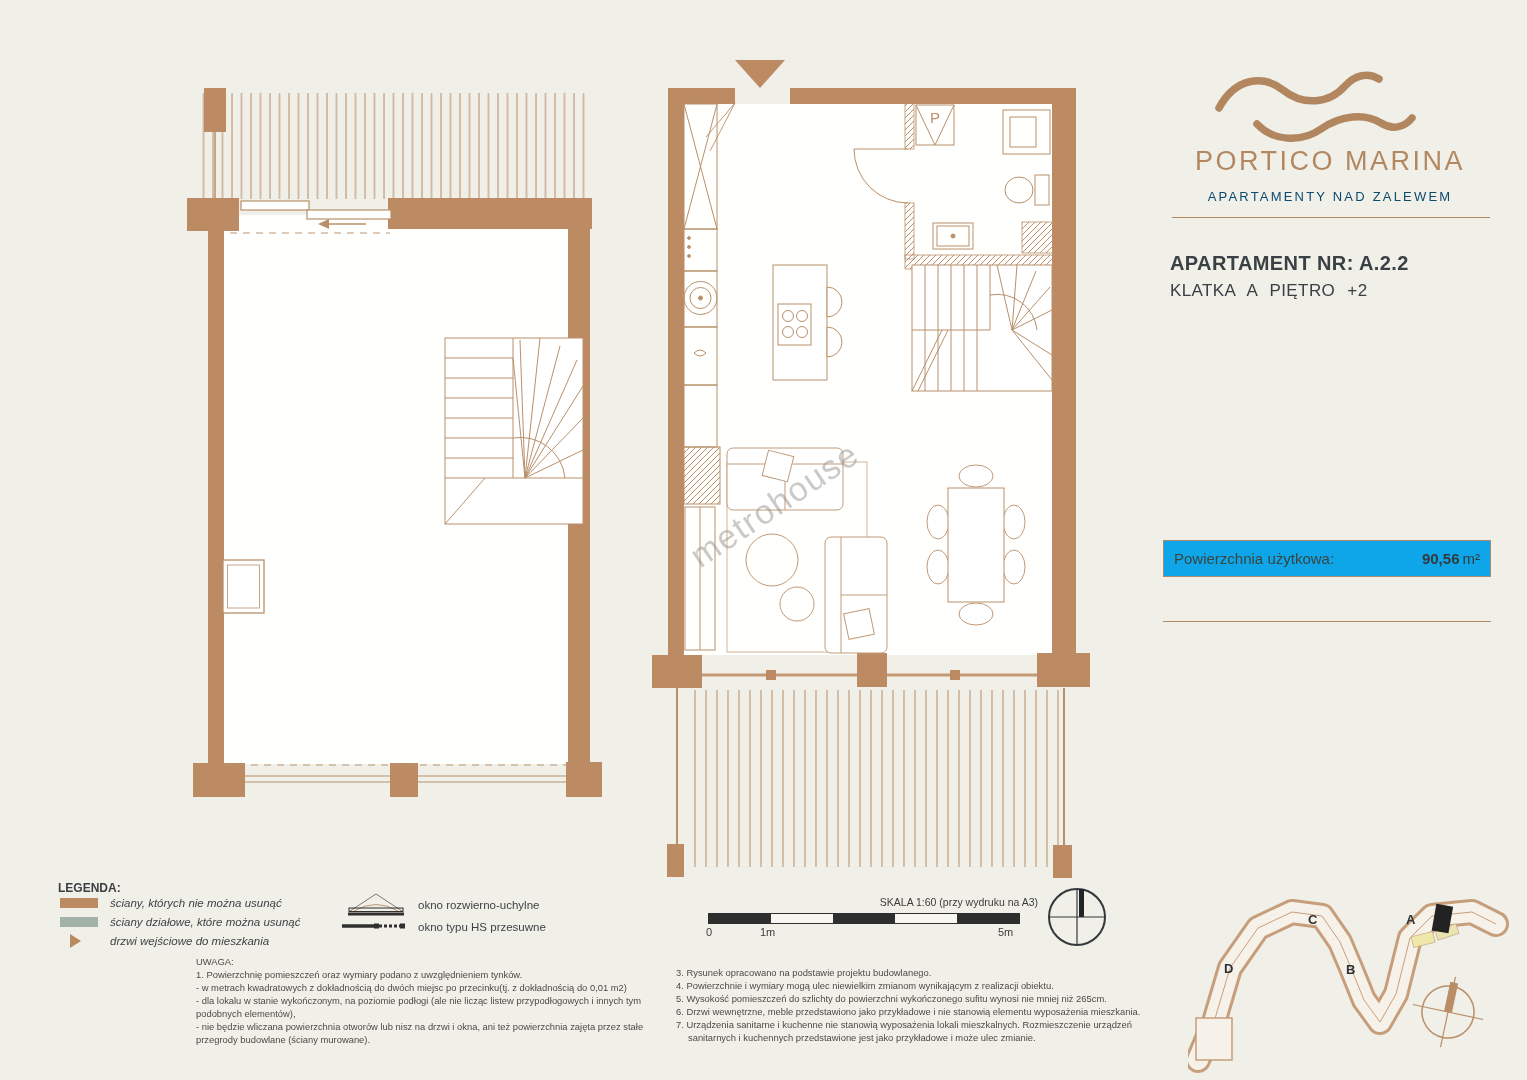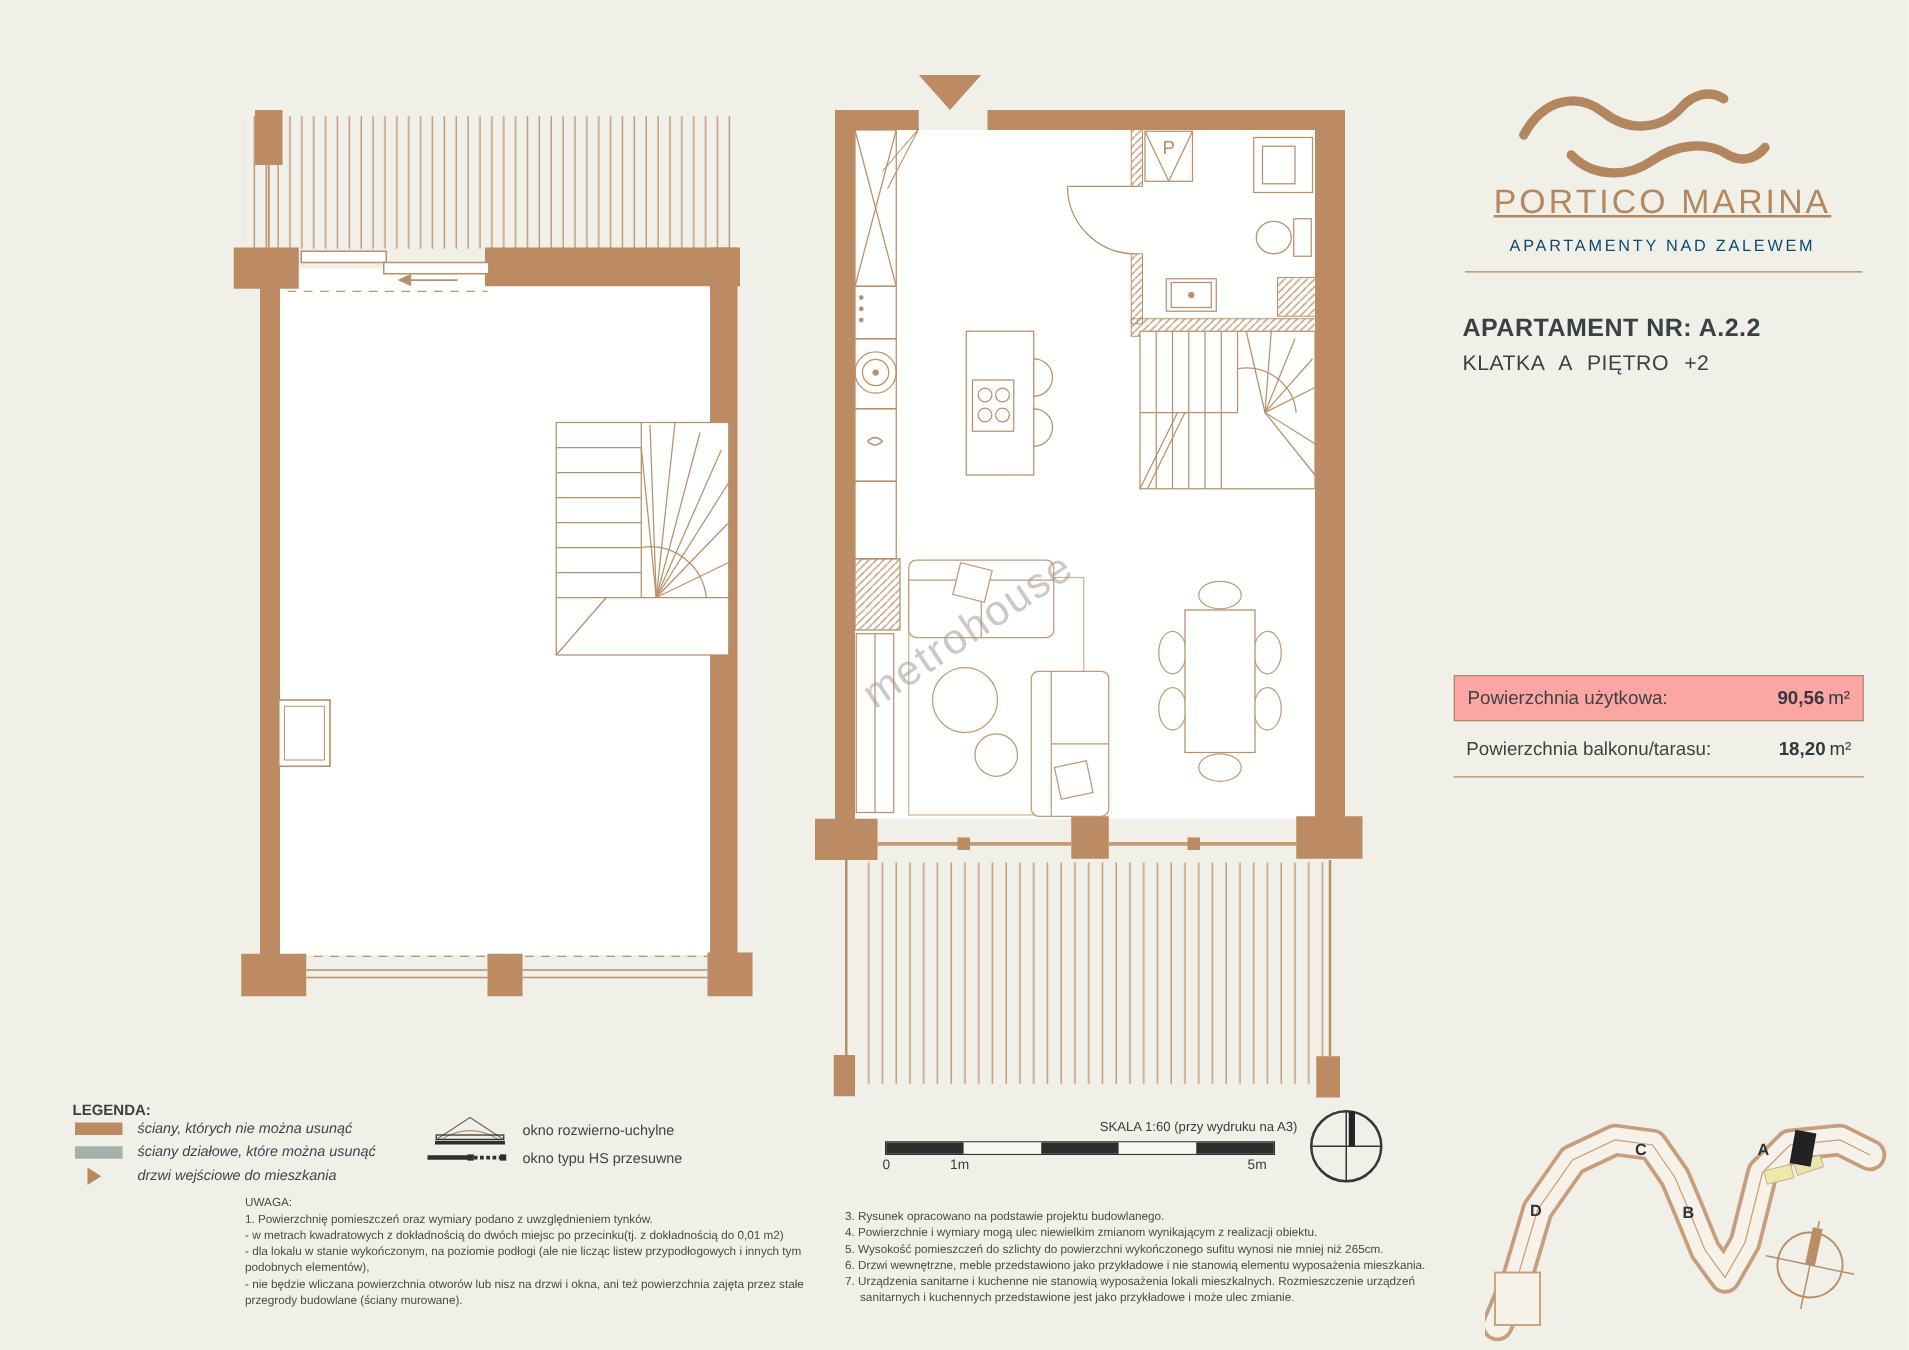--- a/index.html
+++ b/index.html
@@ -2,31 +2,31 @@
 <html><head>
 <meta charset="utf-8">
 <style>
   html,body{margin:0;padding:0;}
   .canvas{position:relative;width:1527px;height:1080px;background:#f0efe8;
           font-family:"Liberation Sans",sans-serif;overflow:hidden;color:#3c4245;}
   .abs{position:absolute;}
   svg{display:block;}
   
   .brand-name{left:1165px;top:146px;width:330px;text-align:center;font-size:27px;
-              letter-spacing:2.5px;color:#b38860;font-weight:400;text-decoration:underline;}
+              letter-spacing:2.5px;color:#b38860;font-weight:400;}
   .brand-tag{left:1165px;top:189px;width:330px;text-align:center;font-size:13px;
              letter-spacing:2.2px;color:#0c4a6e;}
   .brand-rule{left:1172px;top:217px;width:318px;height:1px;background:#b38860;}
   .apt-line1{left:1170px;top:252px;font-size:20px;font-weight:600;letter-spacing:.4px;color:#3a4145;}
   .apt-line2{left:1170px;top:281px;font-size:17px;font-weight:500;letter-spacing:.4px;
              word-spacing:7px;color:#3a4145;}
   
   .area-row{display:flex;align-items:center;justify-content:space-between;
             padding:0 10px;box-sizing:border-box;}
-  .area-row1{left:1163px;top:540px;width:328px;height:37px;background:#fca5a5;
+  .area-row1{left:1163px;top:540px;width:328px;height:37px;background:#0ea5e9;
              border:1.5px solid #ac8a6b;}
   .area-row2{left:1163px;top:584px;width:328px;height:30px;}
   .area-label{font-size:15px;color:#3b443e;}
   .area-value{font-size:15px;color:#33393c;white-space:nowrap;}
   .area-rule{left:1163px;top:621px;width:328px;height:1px;background:#b38860;}
   
   .legend-title{left:58px;top:881px;font-size:12px;color:#3b3f42;font-weight:600;}
   .legend-row{display:flex;align-items:center;gap:12px;font-size:11.5px;color:#3f4346;font-style:italic;}
   .lr1{left:60px;top:897px;} .lr2{left:60px;top:916px;} .lr3{left:60px;top:934px;}
   .sw{width:38px;height:10px;}
@@ -281,24 +281,20 @@
   <div class="abs brand-name">PORTICO MARINA</div>
   <div class="abs brand-tag">APARTAMENTY NAD ZALEWEM</div>
   <div class="abs brand-rule"></div>
   <div class="abs apt-line1">APARTAMENT NR: A.2.2</div>
   <div class="abs apt-line2">KLATKA A PIĘTRO +2</div>
 
   <div class="abs area-row area-row1">
     <span class="area-label">Powierzchnia użytkowa:</span>
     <span class="area-value"><b>90,56</b> <span>m²</span></span>
   </div>
-  <div class="abs area-row area-row2">
-    <span class="area-label">Powierzchnia balkonu/tarasu:</span>
-    <span class="area-value"><b>18,20</b> <span>m²</span></span>
-  </div>
   <div class="abs area-rule"></div>
 
   <div class="abs legend-title">LEGENDA:</div>
   <div class="abs legend-row lr1">
     <span class="sw sw-wall"></span>
     <span>ściany, których nie można usunąć</span>
   </div>
   <div class="abs legend-row lr2">
     <span class="sw sw-sage"></span>
     <span>ściany działowe, które można usunąć</span>

